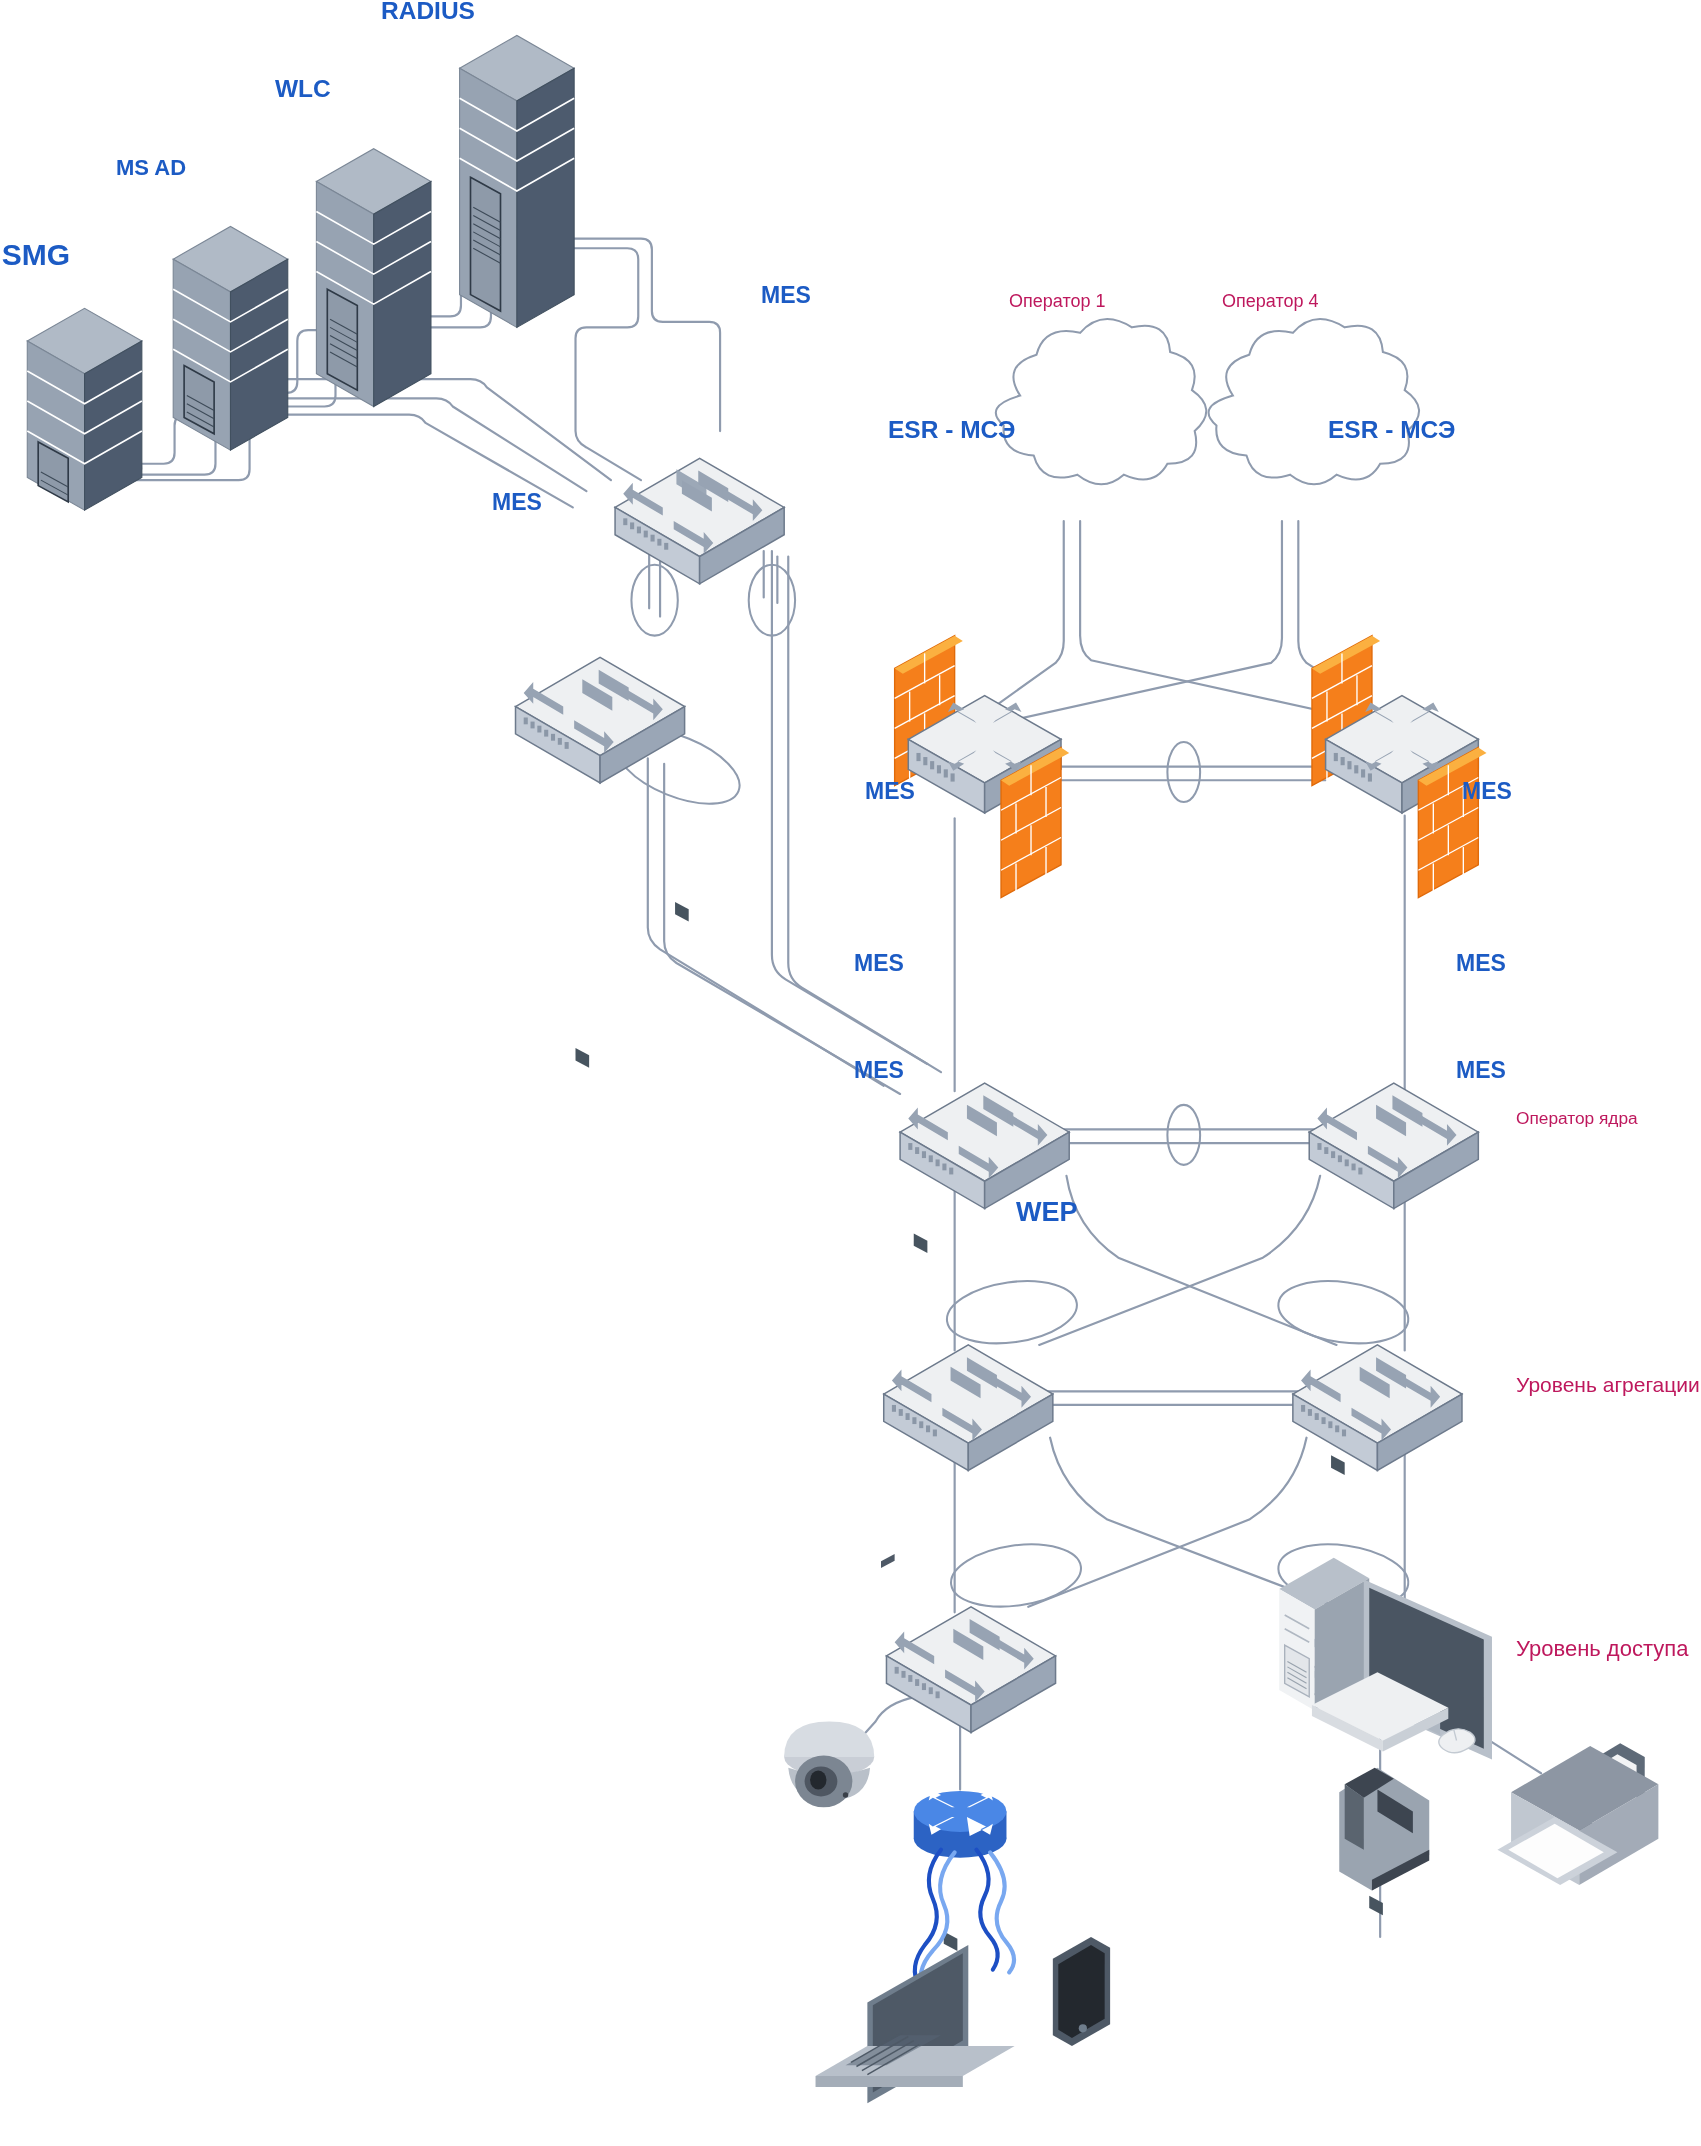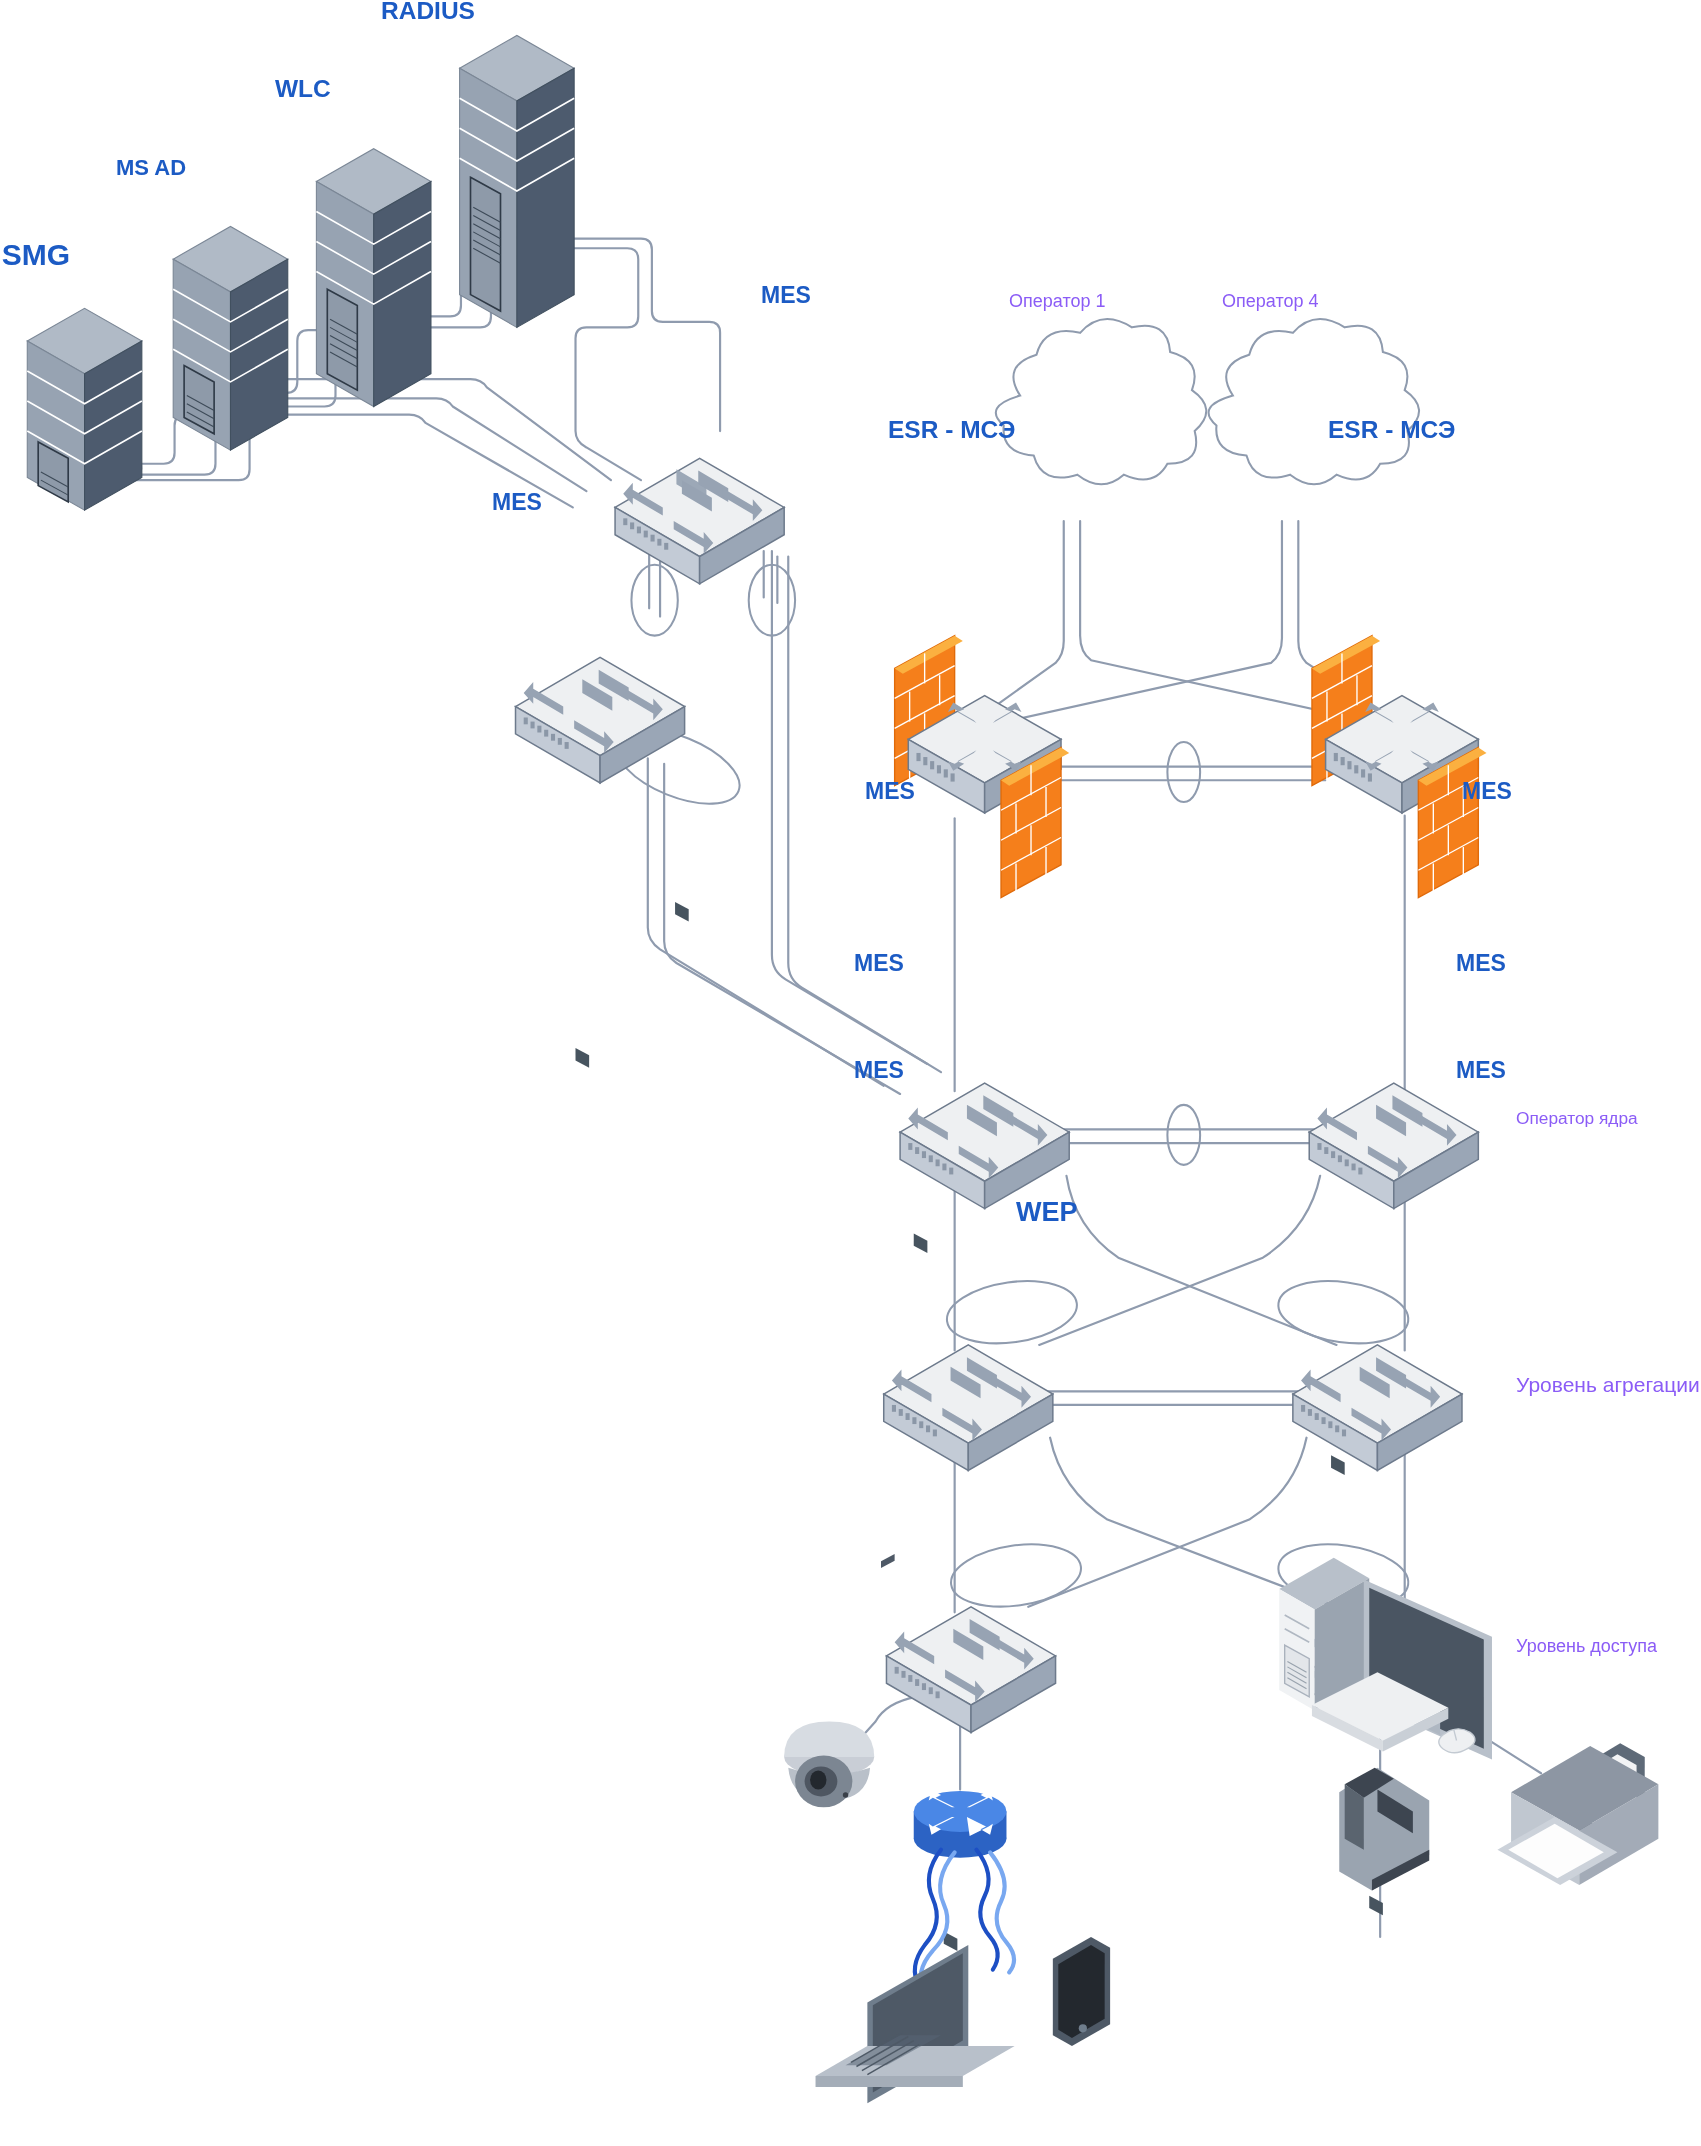--- a/index.html
+++ b/index.html
@@ -1,21 +1,21 @@
 <!DOCTYPE html>
 <html style="font-size:14.5px"><head>
 <meta charset="utf-8">
 <title>Network Topology Diagram</title>
 <style>
   html,body{margin:0;padding:0;background:#ffffff;}
   body{font-family:"Liberation Sans","DejaVu Sans",sans-serif;}
   #stage{position:relative;width:1702px;height:2147px;background:#ffffff;overflow:hidden;}
   svg.layer{position:absolute;left:0;top:0;width:1702px;height:2147px;}
   .lbl{position:absolute;font-weight:bold;color:#1c5bc4;white-space:nowrap;}
-  .lbl-dark{position:absolute;color:#8b5cf6;font-weight:400;white-space:nowrap;}
+  .lbl-dark{position:absolute;color:#be185d;font-weight:400;white-space:nowrap;}
 </style>
 </head>
 <body>
 
 <div id="stage">
 
   <svg class="layer" viewBox="0 0 1248 1574" preserveAspectRatio="none">
     <g fill="none" stroke="#8f9bae" stroke-width="1.6" stroke-linecap="round" stroke-linejoin="round">
 
       <path d="M62,340 L120,340 Q128,340 128,332 L128,312 Q128,304 136,304 L300,304 Q308,304 312,310 L420,372"></path>
@@ -620,16 +620,16 @@
   <div class="lbl" style="left:1462px;top:778px; font-size:23px;">MES</div>
   <div class="lbl" style="left:854px; top:950px;font-size:23px;">MES</div>
   <div class="lbl" style="left:1456px;top:950px;font-size:23px;">MES</div>
   <div class="lbl" style="left:854px; top:1057px;font-size:23px;">MES</div>
   <div class="lbl" style="left:1456px;top:1057px;font-size:23px;">MES</div>
 
   <div class="lbl" style="left:1016px;top:1197px;font-size:27px;">WEP</div>
 
   <div class="lbl-dark" style="left:1516px;top:1108px;font-size:17.3px;">Оператор ядра</div>
   <div class="lbl-dark" style="left:1516px;top:1373px;font-size:21px;">Уровень агрегации</div>
-  <div class="lbl-dark" style="left:1516px;top:1636px;font-size:18px;">Уровень доступа</div>
+  <div class="lbl-dark" style="left:1516px;top:1636px;font-size:22px;">Уровень доступа</div>
 
 </div>
 
 
 </body></html>

